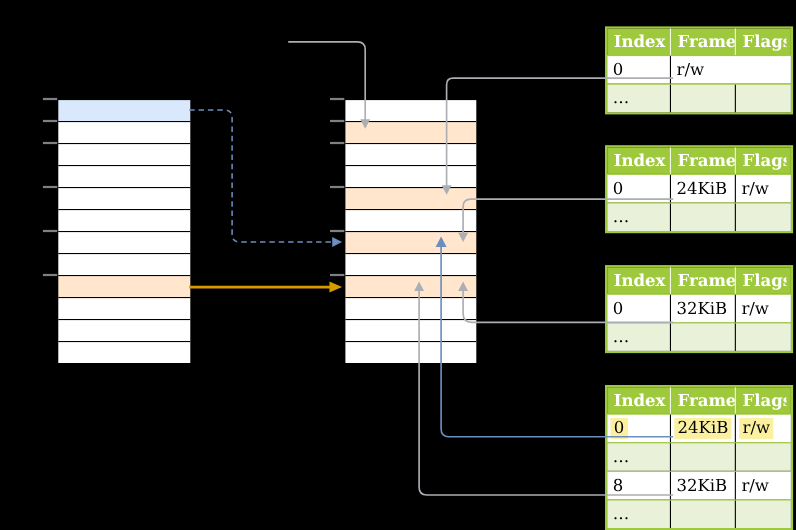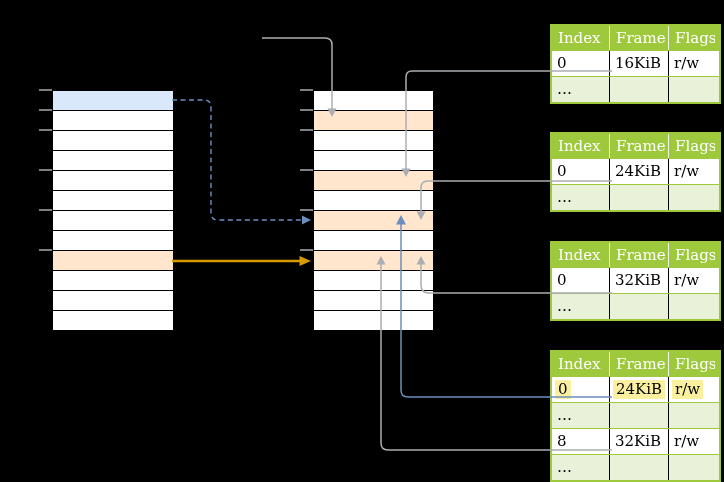--- a/index.html
+++ b/index.html
@@ -19,21 +19,21 @@
 
   
   .tickcol{position:absolute;top:89px;width:13px;height:200px;z-index:1;}
   .tickcol.vmt{left:39px;}
   .tickcol.pmt{left:300px;}
   .tick{position:absolute;left:0;width:13px;height:2px;background:currentColor;}
 
   
   .ptable{position:absolute;left:550px;width:167px;border:2px solid;z-index:2;}
   .pt-header,.pt-row{display:grid;grid-template-columns:57px 59px 47px;}
-  .pt-hcell{line-height:24px;height:24px;font-weight:normal;font-size:15px;padding-left:6px;
+  .pt-hcell{line-height:24px;height:24px;font-weight:bold;font-size:15px;padding-left:6px;
             box-sizing:border-box;overflow:hidden;}
   .pt-hcell + .pt-hcell{border-left:1px solid rgba(255,255,255,.85);}
   .pt-row{border-top:1px solid;}
   .pt-cell{line-height:25px;height:25px;font-size:15px;padding-left:5px;
            box-sizing:border-box;overflow:hidden;}
   .pt-cell + .pt-cell{border-left:1px solid #000;}
   .hl{display:inline-block;line-height:19px;padding:0 3px;margin-left:-2px;}
 
   
   svg.wires{position:absolute;left:0;top:0;z-index:3;pointer-events:none;}
@@ -92,21 +92,20 @@
   </div>
 
   <div class="ptable" style="top: 24px; border-color: rgb(159, 201, 60);">
     <div class="pt-header" style="background-color: rgb(159, 201, 60); color: rgb(255, 255, 255);">
       <div class="pt-hcell">Index</div>
       <div class="pt-hcell">Frame</div>
       <div class="pt-hcell">Flags</div>
     </div>
     <div class="pt-row" style="background-color: rgb(255, 255, 255); border-top-color: rgb(159, 201, 60);">
       <div class="pt-cell">0</div>
-      <div class="pt-cell">16KiB</div>
       <div class="pt-cell">r/w</div>
     </div>
     <div class="pt-row" style="background-color: rgb(233, 241, 216); border-top-color: rgb(159, 201, 60);">
       <div class="pt-cell">…</div>
       <div class="pt-cell"></div>
       <div class="pt-cell"></div>
     </div>
   </div>
 
   <div class="ptable" style="top: 132px; border-color: rgb(159, 201, 60);">

